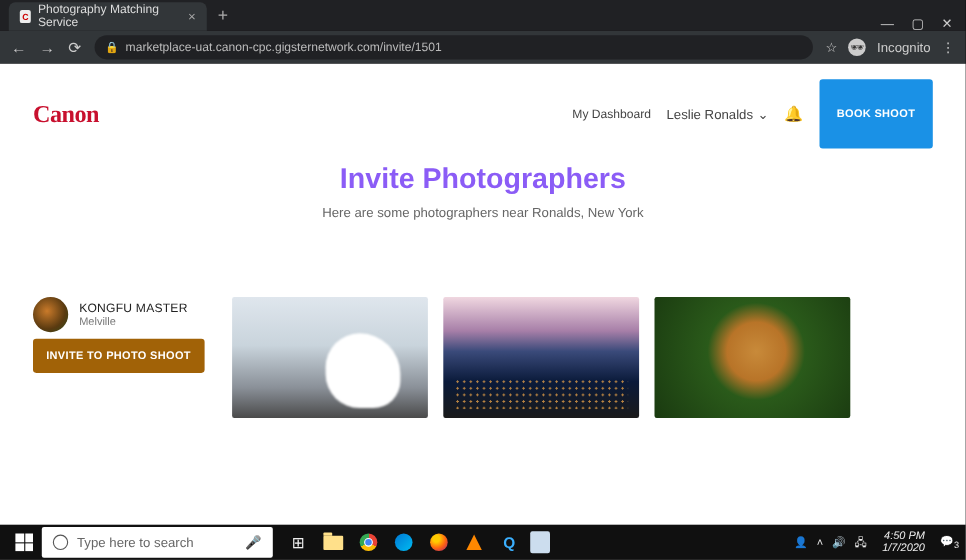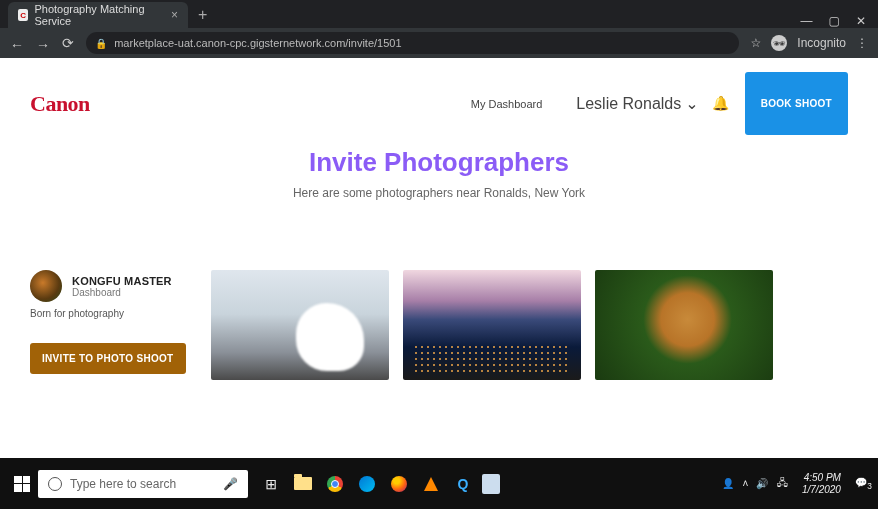--- a/index.html
+++ b/index.html
@@ -18,45 +18,45 @@
   .url-field { flex: 1; background: #202124; border-radius: 14px; height: 22px; display: flex; align-items: center; padding: 0 10px; color: #bbb; font-size: 11px; gap:6px;}
   .lock { font-size: 10px; }
   .addr-right { display:flex; gap:10px; align-items:center; color:#ccc; font-size:12px;}
   .incognito { width:16px;height:16px;border-radius:50%;background:#ccc;display:flex;align-items:center;justify-content:center;color:#333;font-size:10px;}
 
   
   .page { background: #fff; height: 476px; position: relative; overflow:hidden; }
   .site-header { display:flex; align-items:center; padding: 14px 30px 6px 30px; }
   .logo { font-family: Georgia, serif; font-size: 22px; font-weight: bold; color: #c8102e; letter-spacing: -0.5px;}
   .spacer { flex:1; }
-  .hdr-link { font-size: 11px; color: #444; margin-right: 34px; }
-  .user-drop { font-size: 16px; color: #444; margin-right: 14px; display:flex;align-items:center;gap:4px;}
+  .hdr-link { font-size: 11px; color: #444; margin-right: 14px; }
+  .user-drop { font-size: 12px; color: #444; margin-right: 14px; display:flex;align-items:center;gap:4px;}
   .bell { width:18px;height:18px;color:#888;font-size:14px;margin-right:14px;position:relative;}
   .btn-primary { background:#1a91e6; color:#fff; font-size:10px; font-weight:600; letter-spacing:0.3px; padding:26px 16px; border-radius:3px; border:none;}
   .hero { text-align:center; margin-top: 6px; }
   .hero h1 { font-size: 26px; color:#8b5cf6; font-weight:600; }
   .hero p { font-size: 12px; color:#666; margin-top: 8px; }
   .result { display:flex; padding: 70px 30px 10px 30px; gap: 16px; align-items:flex-start;}
   .info { width: 165px; }
   .profile { display:flex; gap:10px; align-items:center; margin-bottom:6px;}
   .avatar { width:32px;height:32px;border-radius:50%; background: radial-gradient(circle at 40% 40%, #c97a2a 0%, #5a3a10 60%, #2a4a1a 100%); }
-  .name { font-size:11px; font-weight:700; color:#222; letter-spacing:0.2px;}
+  .name { font-size:11px; font-weight:400; color:#222; letter-spacing:0.2px;}
   .loc { font-size:10px; color:#777; }
   .bio { font-size:10px; color:#555; margin: 4px 0 24px 0;}
   .btn-invite { background:#a16207;color:#fff;font-size:10px;font-weight:600;padding:10px 12px;border:none;border-radius:3px;letter-spacing:0.3px;}
   .thumbs { display:flex; gap:14px; }
   .thumb { width:178px; height:110px; border-radius:2px; }
   .t1 { background: linear-gradient(180deg, #dfe6ed 0%, #c9d4dc 40%, #8a9098 75%, #4a4a4a 100%); position:relative;}
   .t1::after { content:""; position:absolute; left:48%; top:30%; width:68px;height:68px; background:#fff; border-radius:50% 60% 40% 50%; filter:blur(1px);}
   .t2 { background: linear-gradient(180deg, #f0d7e0 0%, #a77fa8 28%, #3a4a7a 45%, #0a1a3a 70%, #1a1a1a 100%); position:relative;}
   .t2::after{content:"";position:absolute;bottom:8px;left:10px;right:10px;height:28px;background:radial-gradient(circle,#ffb04a 1px,transparent 1px);background-size:6px 6px;opacity:.7;}
   .t3 { background: radial-gradient(circle at 52% 45%, #c88a3a 0%, #b87428 24%, #2a5a1a 40%, #1a3a10 100%); }
 
   
-  .taskbar { position:absolute; bottom:0; left:0; right:0; height:51px; background:#101010; display:flex; align-items:center; padding:0 6px; color:#eee;}
+  .taskbar { position:absolute; bottom:0; left:0; right:0; height:32px; background:#101010; display:flex; align-items:center; padding:0 6px; color:#eee;}
   .start { width:16px;height:16px; margin:0 8px; display:grid;grid-template-columns:1fr 1fr;grid-template-rows:1fr 1fr;gap:1px;}
   .start div{background:#fff;}
   .search-box { display:flex;align-items:center;gap:8px;background:#fff;color:#666;height:28px;border-radius:2px;padding:0 10px;width:210px;font-size:12px;}
   .search-box .circ { width:14px;height:14px;border:1.5px solid #555;border-radius:50%;}
   .mic { margin-left:auto;color:#333;font-size:12px;}
   .task-icons { display:flex; gap:6px; margin-left:10px; align-items:center;}
   .ticon { width:26px;height:26px;display:flex;align-items:center;justify-content:center;font-size:14px;border-radius:2px;}
   .tray { margin-left:auto; display:flex;align-items:center;gap:8px;font-size:10px;}
   .clock { text-align:right; line-height:1.15; font-size:10px; margin:0 6px;font-style:italic;}
   
@@ -120,24 +120,23 @@
       <h1>Invite Photographers</h1>
       <p>Here are some photographers near Ronalds, New York</p>
     </div>
 
     <div class="result">
       <div class="info">
         <div class="profile">
           <div class="avatar"></div>
           <div>
             <div class="name">KONGFU MASTER</div>
-            <div class="loc">Dashboard</div>
+            <div class="loc">Melville</div>
           </div>
         </div>
-        <div class="bio">Born for photography</div>
         <button class="btn-invite">INVITE TO PHOTO SHOOT</button>
       </div>
       <div class="thumbs">
         <div class="thumb t1"></div>
         <div class="thumb t2"></div>
         <div class="thumb t3"></div>
       </div>
     </div>
   </div>
 

